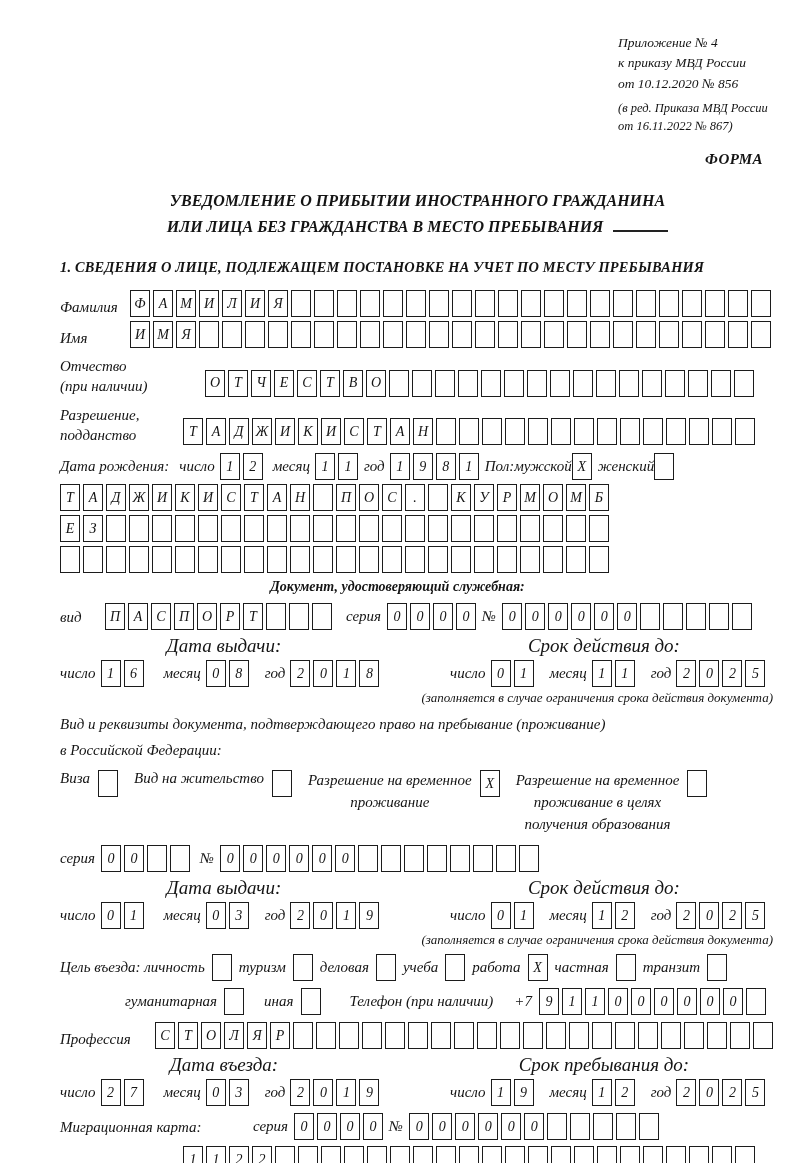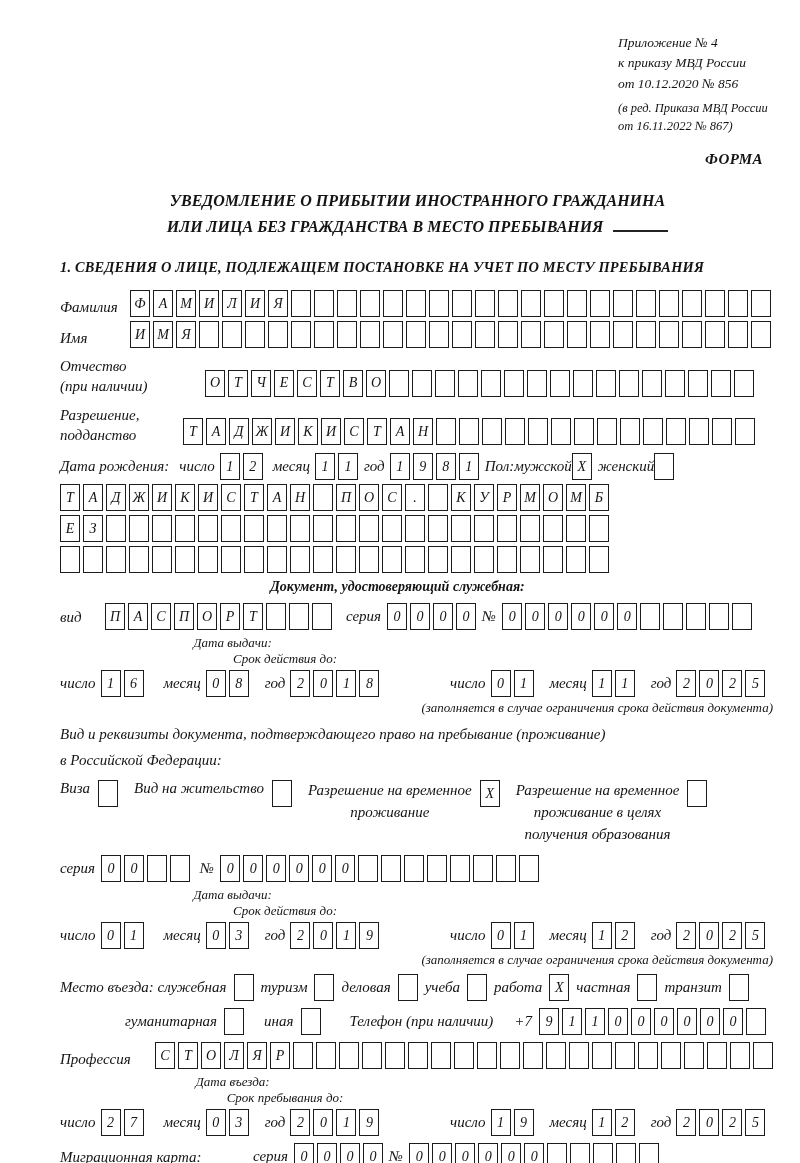--- a/index.html
+++ b/index.html
@@ -29,21 +29,21 @@
     font-size:14px; background:#fff;
   }
   .cellcol { display:flex; flex-direction:column; gap:4px; }
 
   .inline-row { display:flex; align-items:center; margin-bottom:4px;margin-top:8px; }
   .grp { display:flex; align-items:center; gap:5px; }
   .gap6 { width:6px; } .gap10 { width:10px; } .gap14 { width:14px; }
 
   .center-bold { text-align:center; font-weight:bold; font-size:14px; margin:6px 40px 5px 0; }
 
-  .dh { display:flex; font-size:13px; margin-top:5px;flex-direction:column; }
+  .dh { display:flex; font-size:19px; margin-top:5px; }
   .dh .h1 { width:345px; text-align:center; }
   .dh .h2 { width:360px; text-align:center; margin-left:45px; }
   .dl { display:flex; align-items:center; margin-top:3px; }
   .dl .left { width:345px; }
   .dl .right { margin-left:45px; }
   .note { font-size:13px; text-align:right; margin:3px 2px 6px 0; }
 
   .intro { font-size:15px; line-height:1.6; margin-top:2px; }
   .opts { display:flex; align-items:flex-start; gap:16px; margin:8px 0 10px 0; }
   .opt { display:flex; align-items:flex-start; gap:8px; }
@@ -543,21 +543,21 @@
           <span class="cell">2</span>
           <span class="cell">0</span>
           <span class="cell">2</span>
           <span class="cell">5</span>
         </span>
     </span>
   </div>
   <div class="note">(заполняется в случае ограничения срока действия документа)</div>
 
   <div class="purpose">
-    <span>Место въезда: служебная</span>
+    <span>Цель въезда: личность</span>
     <span class="cells">
         <span class="cell">&nbsp;</span>
       </span>
     <span>туризм</span>
     <span class="cells">
         <span class="cell">&nbsp;</span>
       </span>
     <span>деловая</span>
     <span class="cells">
         <span class="cell">&nbsp;</span>

